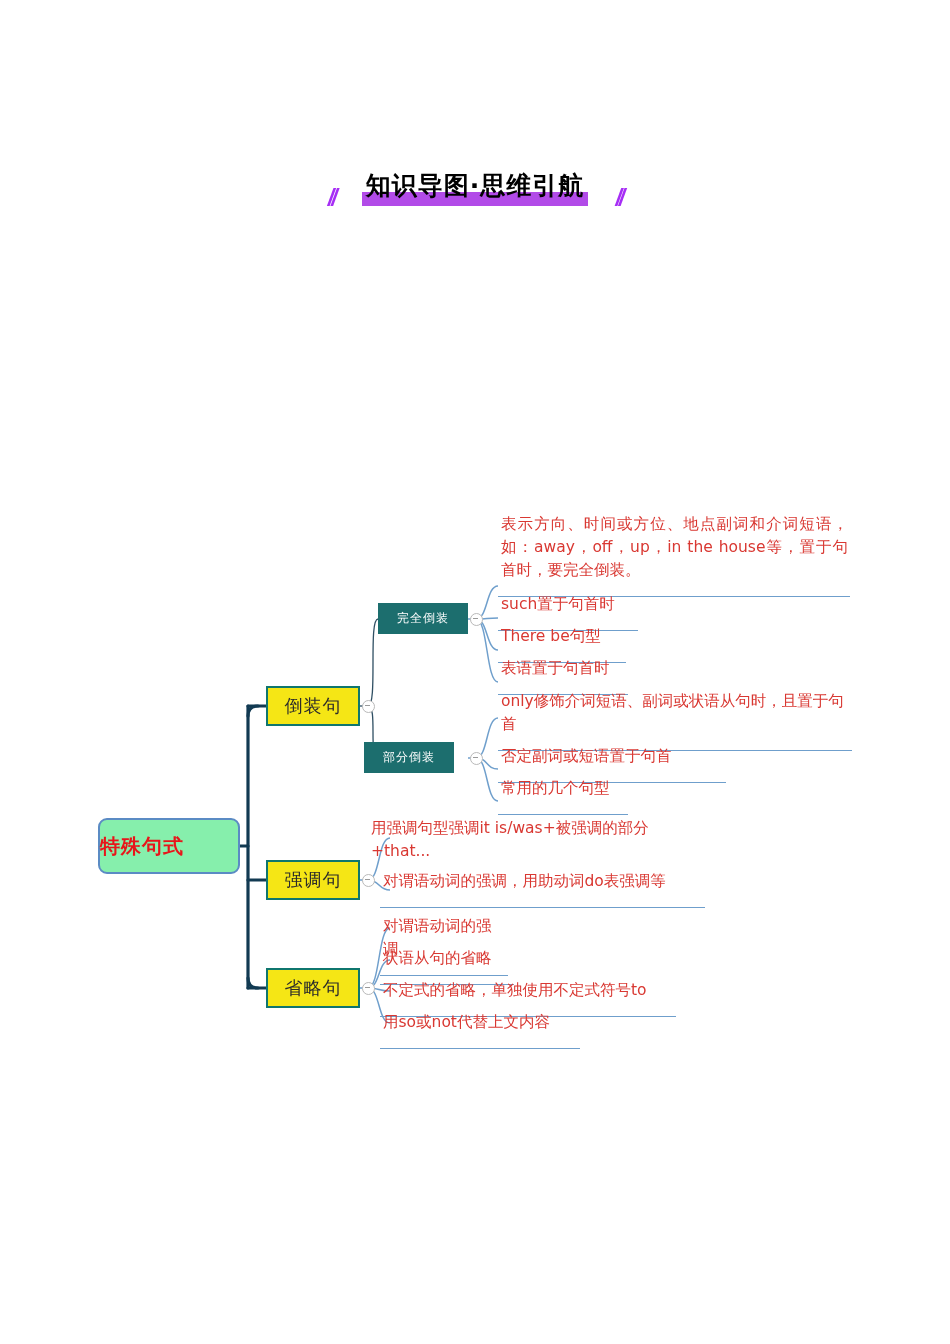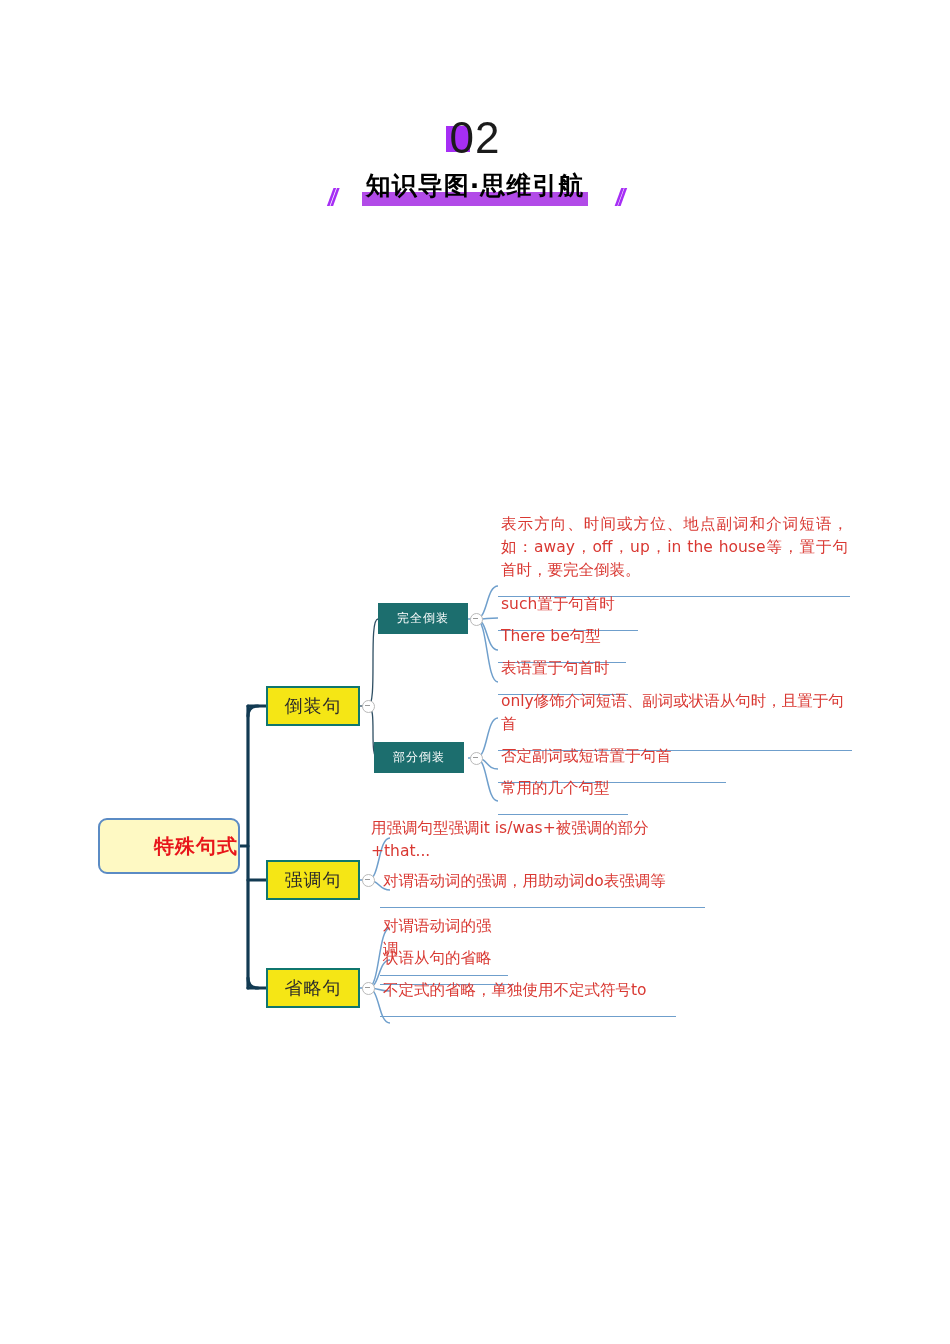--- a/index.html
+++ b/index.html
@@ -127,26 +127,26 @@
     position: absolute;
     box-sizing: border-box;
   }
 
   
   #node-root {
     left: 98px;
     top: 818px;
     width: 142px;
     height: 56px;
-    background: #fef9c3;
+    background: #86efac;
     border: 2px solid #5b8bc4;
     border-radius: 9px;
     display: flex;
     align-items: center;
-    justify-content: flex-end;
+    justify-content: flex-start;
   }
   #node-root .node-label {
     color: #e8151a;
     font-size: 20px;
     font-weight: bold;
     letter-spacing: 1px;
     font-family: "DejaVu Sans", "Liberation Sans", sans-serif;
   }
 
   
@@ -178,21 +178,21 @@
     align-items: center;
     justify-content: center;
   }
   .node-teal .node-label {
     color: #ffffff;
     font-size: 12px;
     letter-spacing: 1px;
     font-family: "DejaVu Sans", "Liberation Sans", sans-serif;
   }
   #node-full-inv    { left: 378px; top: 603px; }
-  #node-partial-inv { left: 374px; top: 742px; }
+  #node-partial-inv { left: 364px; top: 742px; }
 
   
   .leaf {
     position: absolute;
     color: #d93832;
     font-size: 15.5px;
     line-height: 23px;
     font-family: "DejaVu Sans", "Liberation Sans", sans-serif;
     box-sizing: border-box;
     padding: 1px 2px 14px 3px;
@@ -219,26 +219,20 @@
     width: 5px;
     height: 1px;
     background: #9a9a9a;
   }
 </style>
 </head>
 <body>
 
 <div id="header">
 
-  <div id="header-number-wrap">
-    <span id="number-inner">
-      <span id="number-square"></span>
-      <span id="number-text">02</span>
-    </span>
-  </div>
 
   <div id="header-title-wrap">
     <span id="title-inner">
       <span class="slash-deco slash-left">//</span>
       <span id="title-bar"></span>
       <span id="title-text">知识导图·思维引航</span>
       <span class="slash-deco slash-right">//</span>
     </span>
   </div>
 
@@ -343,14 +337,15 @@
   <div class="leaf" style="left:368px; top:816px; width:330px;">用强调句型强调it is/was+被强调的部分+that...</div>
 
   <div class="leaf underlined" style="left:380px; top:869px; width:325px;">对谓语动词的强调，用助动词do表强调等</div>
 
   <div class="leaf underlined" style="left:380px; top:914px; width:128px;">对谓语动词的强调</div>
 
   <div class="leaf underlined" style="left:380px; top:946px; width:134px;">状语从句的省略</div>
 
   <div class="leaf underlined" style="left:380px; top:978px; width:296px;">不定式的省略，单独使用不定式符号to</div>
 
+  <div class="leaf underlined" style="left:380px; top:1010px; width:200px;">用so或not代替上文内容</div>
 
 </div>
 
 </body></html>

